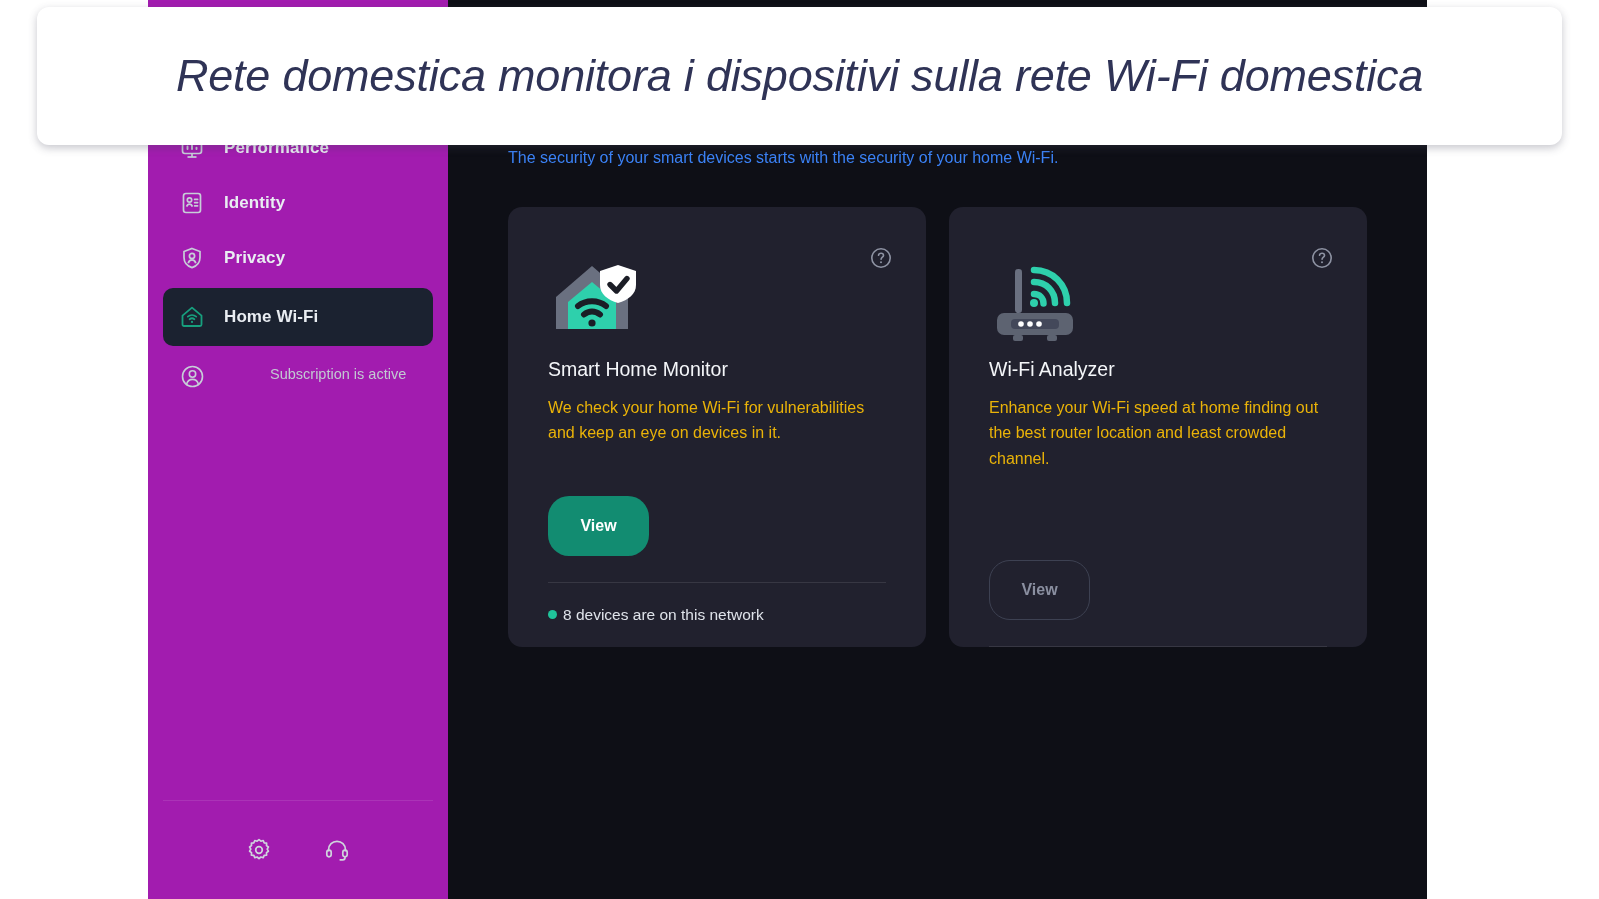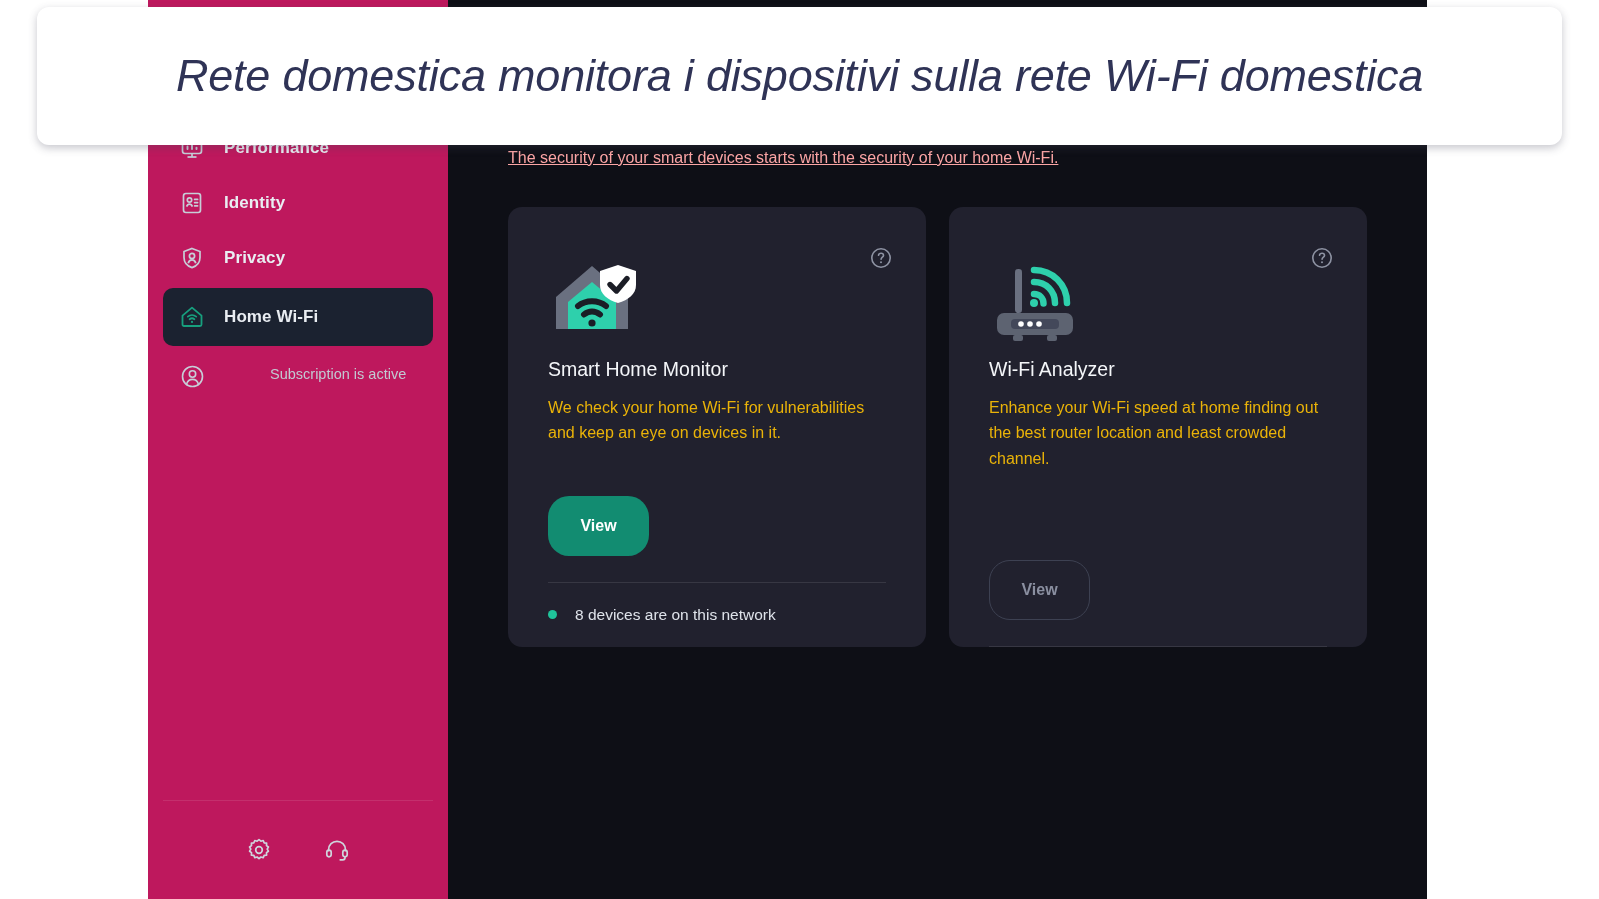--- a/index.html
+++ b/index.html
@@ -25,21 +25,21 @@
     height: 899px;
     background: #0e0f16;
     display: flex;
     overflow: hidden;
   }
 
   
   #sidebar {
     width: 300px;
     height: 100%;
-    background: #be185d;
+    background: #a21caf;
     position: relative;
     flex: 0 0 300px;
     display: flex;
     flex-direction: column;
   }
   .nav-list {
     padding-top: 8px;
   }
   .nav-item {
     display: flex;
@@ -135,22 +135,21 @@
     padding-top: 92px;
     font-size: 35px;
     font-weight: bold;
     color: #f3f5f8;
     letter-spacing: 0.2px;
     line-height: 1.1;
   }
   #page-subtitle {
     margin: 18px 0 0 0;
     font-size: 16px;
-    color: #fca5a5;
-    text-decoration: underline;
+    color: #3b82f6;
   }
 
   .card-row {
     display: flex;
     gap: 23px;
     margin-top: 40px;
   }
   .card {
     background: #21212e;
     border-radius: 14px;
@@ -215,21 +214,21 @@
     color: #8a8fa0;
   }
   .card-divider {
     height: 1px;
     background: rgba(255,255,255,0.10);
     margin-top: 26px;
   }
   .card-status {
     display: flex;
     align-items: center;
-    gap: 18px;
+    gap: 6px;
     height: 64px;
     font-size: 15.5px;
     color: #dfe3ea;
     text-align: center;
   }
   .status-dot {
     width: 9px; height: 9px;
     border-radius: 50%;
     flex: 0 0 9px;
   }

